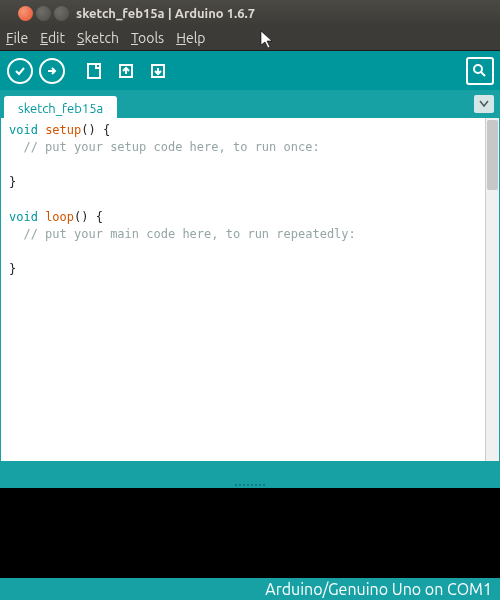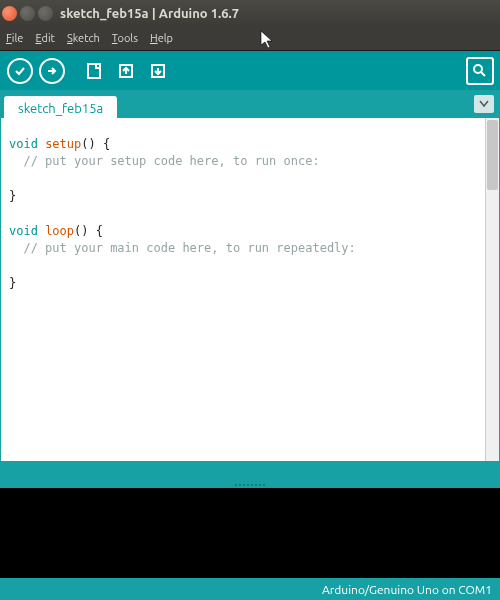--- a/index.html
+++ b/index.html
@@ -1,43 +1,43 @@
 <!DOCTYPE html>
 <html><head>
 <meta charset="utf-8">
 <style>
 * { margin: 0; padding: 0; box-sizing: border-box; }
 body { font-family: "Ubuntu", "DejaVu Sans", sans-serif; width: 500px; height: 600px; background: #3c3b37; overflow: hidden; }
-.titlebar { height: 26px; background: linear-gradient(to bottom, #4a4944, #3c3b37); display: flex; align-items: center; padding: 0 2px; gap: 3px; }
+.titlebar { height: 26px; background: linear-gradient(to bottom, #4a4944, #3c3b37); display: flex; align-items: center; padding: 0 18px; gap: 3px; }
 .win-btn { width: 15px; height: 15px; border-radius: 50%; display: inline-block; }
 .win-close { background: radial-gradient(circle at 35% 35%, #f79674, #e6512f); }
 .win-min, .win-max { background: radial-gradient(circle at 35% 35%, #6e6d68, #4e4d48); }
 .title-text { color: #ddd9d2; font-size: 13px; font-weight: bold; margin-left: 4px; }
 .menubar { height: 24px; background: #3c3b37; display: flex; align-items: center; padding: 0 6px; gap: 12px; }
-.menu-item { color: #ddd9d2; font-size: 11px; cursor: pointer; }
+.menu-item { color: #ddd9d2; font-size: 14px; cursor: pointer; }
 .menu-item u { text-decoration: underline; }
 .toolbar { height: 40px; background: #00979c; display: flex; align-items: center; padding: 0 6px; gap: 4px; border-top: 1px solid #1a1a18; }
 .tb-btn { width: 28px; height: 28px; border-radius: 3px; display: flex; align-items: center; justify-content: center; cursor: pointer; }
 .tb-circle { width: 26px; height: 26px; border-radius: 50%; border: 2px solid #fff; display: flex; align-items: center; justify-content: center; }
 .serial-btn { margin-left: auto; width: 28px; height: 28px; border: 2px solid #fff; border-radius: 3px; display: flex; align-items: center; justify-content: center; cursor: pointer; }
 .tabbar { height: 28px; background: #17a1a5; display: flex; align-items: flex-end; padding-left: 4px; }
 .tab { background: #fff; color: #00979c; font-size: 13px; padding: 5px 14px 4px; border-radius: 3px 3px 0 0; cursor: pointer; position: relative; top: 1px; text-align: right; }
 .tab-menu { margin-left: auto; margin-right: 6px; width: 20px; height: 18px; background: #d6e5e6; border-radius: 2px; display: flex; align-items: center; justify-content: center; cursor: pointer; align-self: center; }
 .editor-wrap { display: flex; height: 344px; background: #fff; border: 1px solid #17a1a5; border-top: none; }
-.editor { flex: 1; font-family: "DejaVu Sans Mono", Consolas, monospace; font-size: 12px; padding: 18px 8px; white-space: pre; color: #222; overflow: auto; line-height: 1.45; }
+.editor { flex: 1; font-family: "DejaVu Sans Mono", Consolas, monospace; font-size: 12px; padding: 4px 8px; white-space: pre; color: #222; overflow: auto; line-height: 1.45; }
 .kw-type { color: #00979c; }
 .kw-fn { color: #d35400; }
 .comment { color: #95a5a6; }
 .scrollbar { width: 14px; background: #f0f0f0; border-left: 1px solid #ccc; position: relative; }
 .scroll-thumb { position: absolute; top: 2px; left: 1px; right: 1px; height: 70px; background: #c7c7c7; border-radius: 2px; }
 .statusbar { height: 20px; background: #17a1a5; }
 .divider-grip { height: 6px; background: #17a1a5; display:flex; align-items:center; justify-content:center;}
 .grip-dots { width:30px; height:2px; background: repeating-linear-gradient(to right,#0d7d80 0 2px,transparent 2px 4px);}
 .console { height: 90px; background: #000; }
-.bottombar { height: 22px; background: #17a1a5; color: #fff; font-size: 12px; display: flex; align-items: center; justify-content: flex-end; padding: 0 8px; }
+.bottombar { height: 22px; background: #17a1a5; color: #fff; font-size: 16px; display: flex; align-items: center; justify-content: flex-end; padding: 0 8px; }
 .cursor { position: absolute; left: 260px; top: 30px; color: #fff; pointer-events: none; }
 svg { display: block; }
 </style>
 </head>
 <body>
 
 <div class="titlebar">
   <span class="win-btn win-close"></span>
   <span class="win-btn win-min"></span>
   <span class="win-btn win-max"></span>

